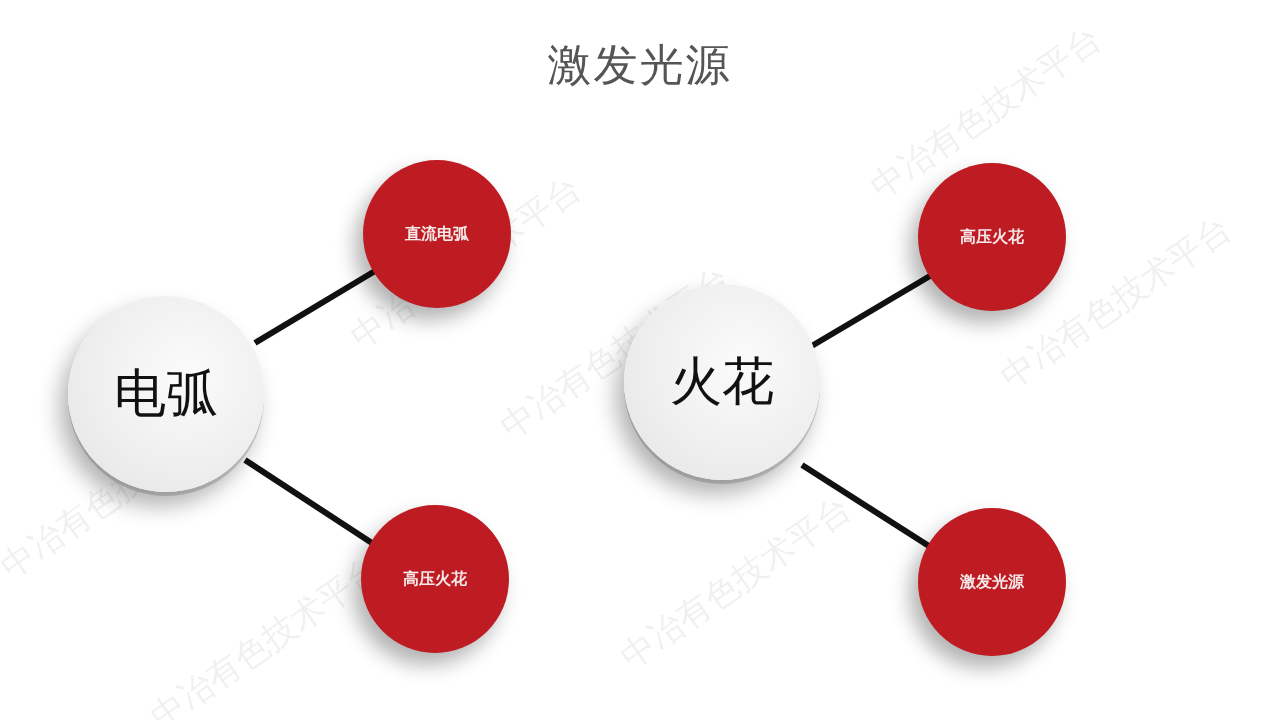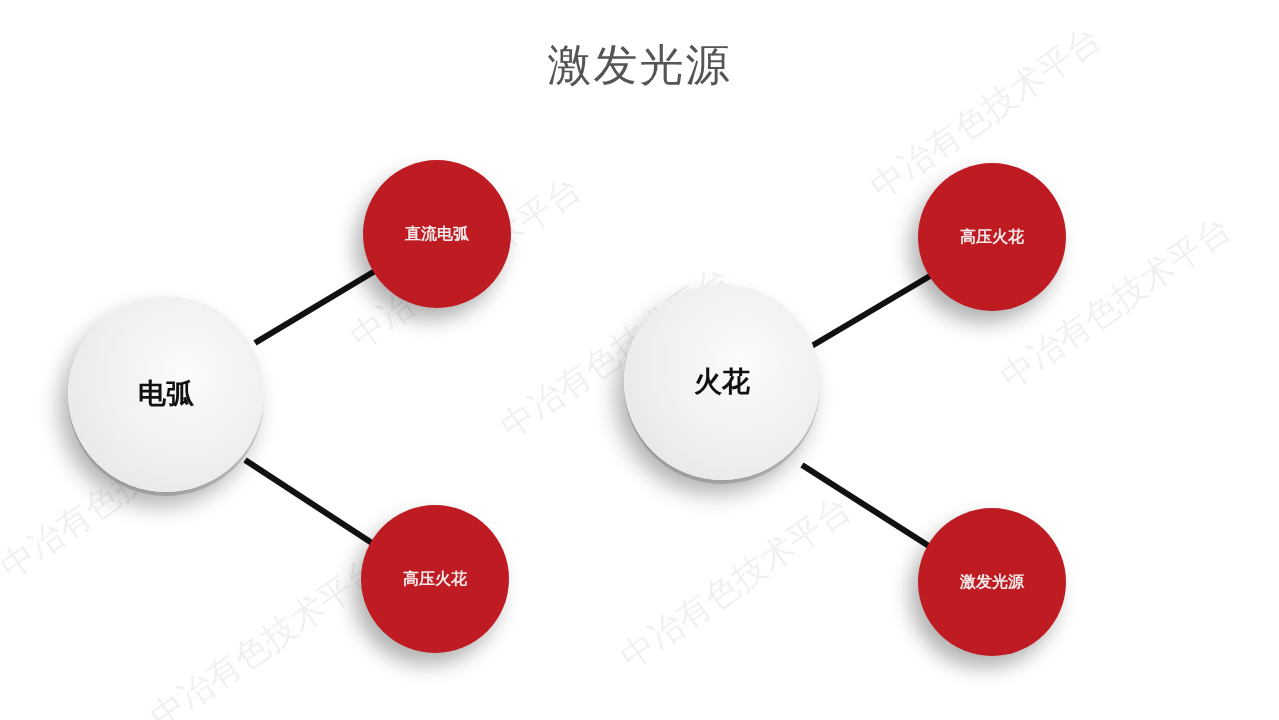--- a/index.html
+++ b/index.html
@@ -5,21 +5,21 @@
   html, body { margin:0; padding:0; }
   body { width:1279px; height:720px; background:#ffffff; position:relative; overflow:hidden;
          font-family:"DejaVu Sans", "Liberation Sans", sans-serif; }
   .title { position:absolute; left:0; width:1279px; top:36px; text-align:center;
            font-size:44px; color:#555555; letter-spacing:2px; }
   svg.lines { position:absolute; left:0; top:0; }
   .hub { position:absolute; border-radius:50%;
          background: radial-gradient(circle at 60% 40%, #fbfbfb 0%, #efefef 55%, #e2e2e2 100%);
          box-shadow: -8px 14px 22px rgba(0,0,0,0.30), 0 4px 0 #d8d8d8;
          display:flex; align-items:center; justify-content:center;
-         font-size:28px; font-weight:bold; color:#111; }
+         font-size:52px; font-weight:normal; color:#111; }
   .leaf { position:absolute; border-radius:50%; background:#bf1b22;
           box-shadow: -8px 12px 20px rgba(0,0,0,0.30);
           display:flex; align-items:center; justify-content:center;
           font-size:16px; font-weight:bold; color:#f5eaea; }
   .wm { position:absolute; font-size:34px; color:rgba(0,0,0,0.06); transform:rotate(-35deg);
         white-space:nowrap; pointer-events:none; }
 </style>
 </head>
 <body>
 

